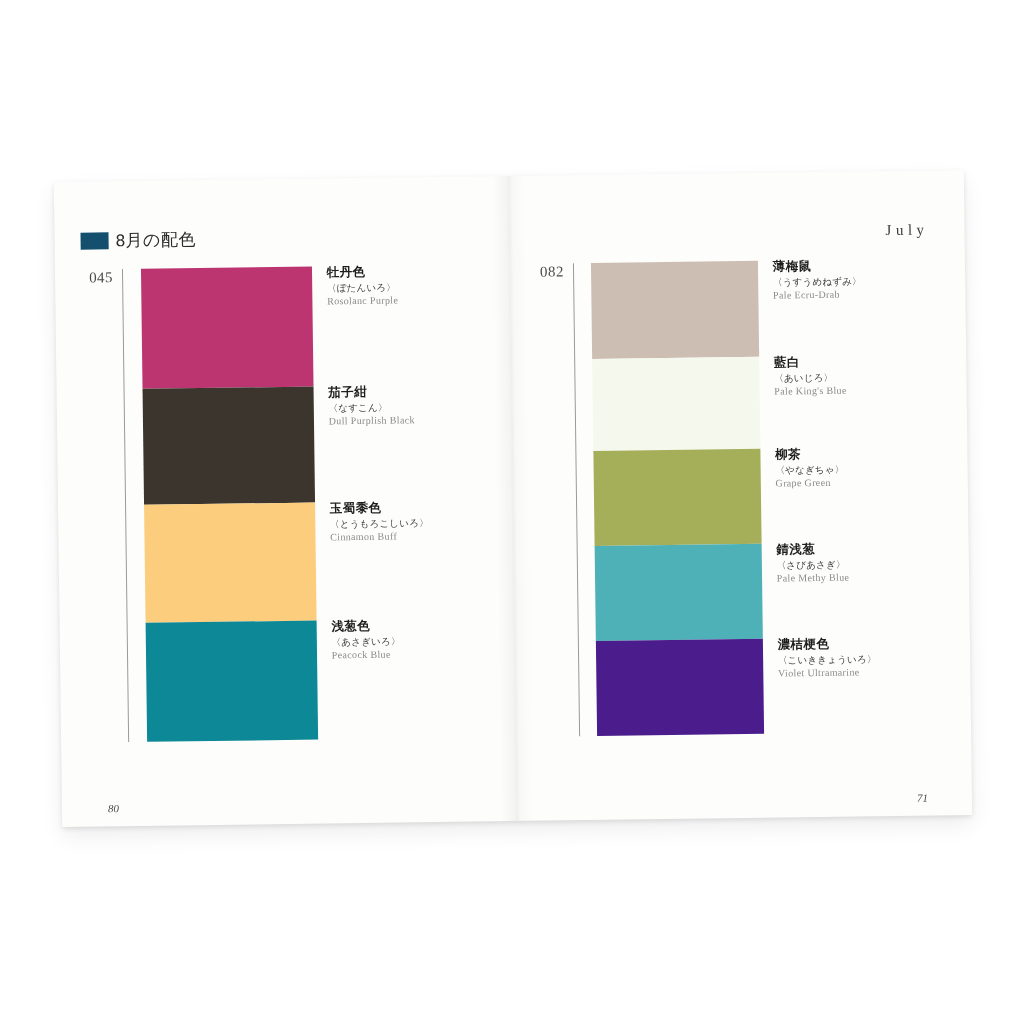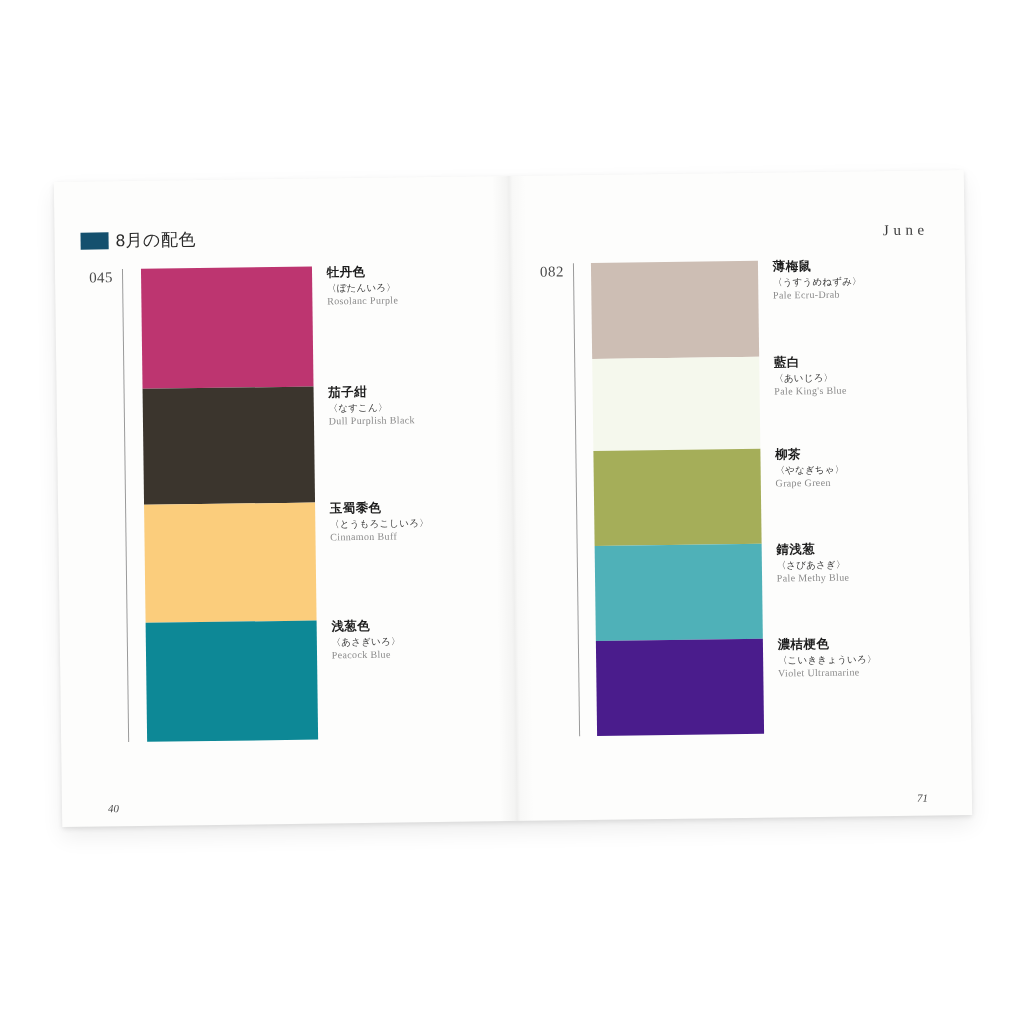--- a/index.html
+++ b/index.html
@@ -202,21 +202,21 @@
 
 <div id="scene">
   <div class="book-sheet">
     <div class="sheet-inner">
 
       <div class="page-header">
         <div class="month-badge">
           <span class="month-swatch" style="background: rgb(20, 80, 110);"></span>
           <span class="month-title">8月の配色</span>
         </div>
-        <div class="month-en">June</div>
+        <div class="month-en">July</div>
       </div>
 
       <div class="spread">
 
         <div class="page page-left">
           <div class="palette-block">
             <div class="plate-no">045</div>
             <div class="rule"></div>
             <div class="swatch-stack" id="stack-left">
                 <div class="swatch-row">
@@ -246,21 +246,21 @@
                 <div class="swatch-row">
                   <div class="swatch" style="height: 119px; background: rgb(13, 136, 150);"></div>
                   <div class="swatch-label">
                     <span class="name-jp">浅葱色</span>
                     <span class="name-kana">〈あさぎいろ〉</span>
                     <span class="name-en">Peacock Blue</span>
                   </div>
                 </div>
               </div>
           </div>
-          <div class="folio">40</div>
+          <div class="folio">80</div>
         </div>
 
         <div class="page page-right">
           <div class="palette-block">
             <div class="plate-no">082</div>
             <div class="rule"></div>
             <div class="swatch-stack" id="stack-right">
                 <div class="swatch-row">
                   <div class="swatch" style="height: 96px; background: rgb(205, 190, 180);"></div>
                   <div class="swatch-label">

